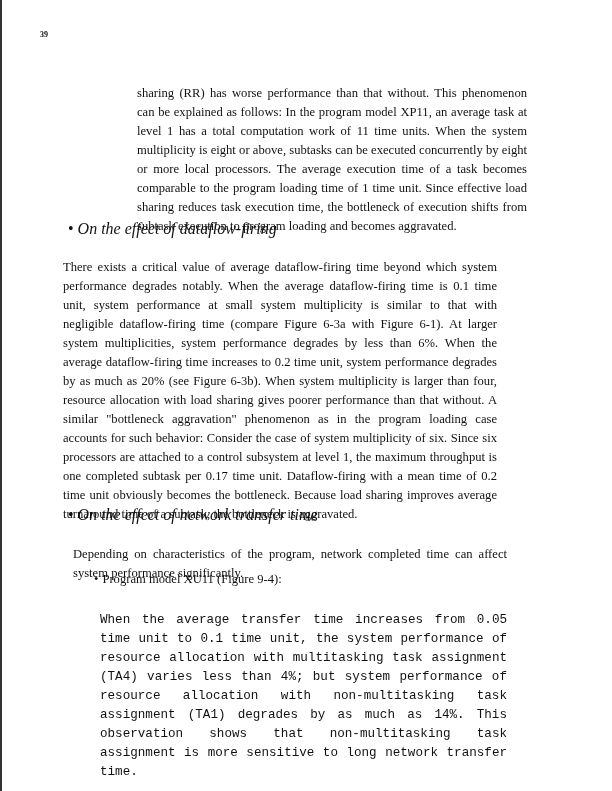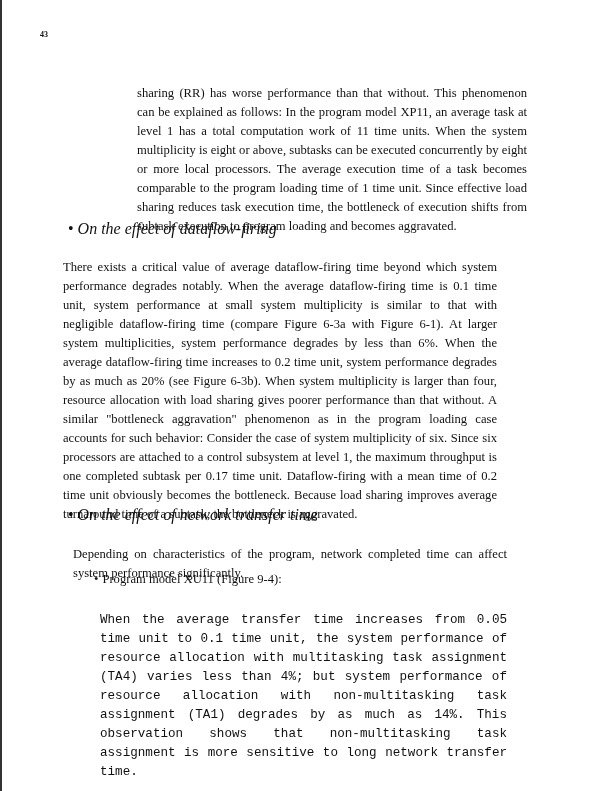--- a/index.html
+++ b/index.html
@@ -22,21 +22,21 @@
   .p3 { left: 73px; top: 532px; width: 434px; }
   .sub { position: absolute; left: 94px; top: 570px; font-size: 12.6px; line-height: 19px; }
   .sub .dot { margin-right: 4px; }
   .p4 { left: 100px; top: 598px; width: 407px; font-family: Liberation Mono, monospace; }
 </style>
 </head>
 <body>
 
 <div class="left-rule"></div>
 
-<div class="page-num">43</div>
+<div class="page-num">39</div>
 
 <p class="para p1">sharing (RR) has worse performance than that without.  This phenomenon can be explained as follows: In the program model XP11, an average task at level 1 has a total computation work of 11 time units.  When the system multiplicity is eight or above, subtasks can be executed concurrently by eight or more local processors.  The average execution time of a task becomes comparable to the program loading time of 1 time unit.  Since effective load sharing reduces task execution time, the bottleneck of execution shifts from subtask execution to program loading and becomes aggravated.</p>
 
 <div class="bullet b1">
   <span class="dot">•</span><span>On the effect of dataflow-firing</span>
 </div>
 
 <p class="para p2">There exists a critical value of average dataflow-firing time beyond which system performance degrades notably.  When the average dataflow-firing time is 0.1 time unit, system performance at small system multiplicity is similar to that with negligible dataflow-firing time (compare Figure 6-3a with Figure 6-1).  At larger system multiplicities, system performance degrades by less than 6%.  When the average dataflow-firing time increases to 0.2 time unit, system performance degrades by as much as 20% (see Figure 6-3b).  When system multiplicity is larger than four, resource allocation with load sharing gives poorer performance than that without.  A similar "bottleneck aggravation" phenomenon as in the program loading case accounts for such behavior:  Consider the case of system multiplicity of six. Since six processors are attached to a control subsystem at level 1, the maximum throughput is one completed subtask per 0.17 time unit.  Dataflow-firing with a mean time of 0.2 time unit obviously becomes the bottleneck.  Because load sharing improves average turnaround time of a subtask, the bottleneck is aggravated.</p>
 
 <div class="bullet b2">

